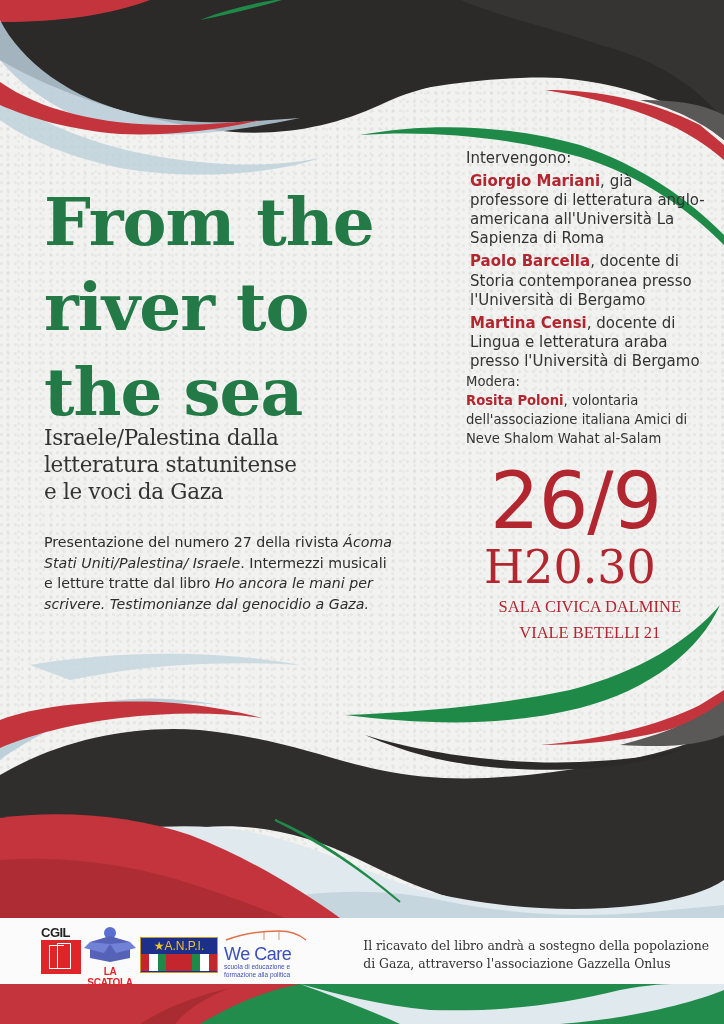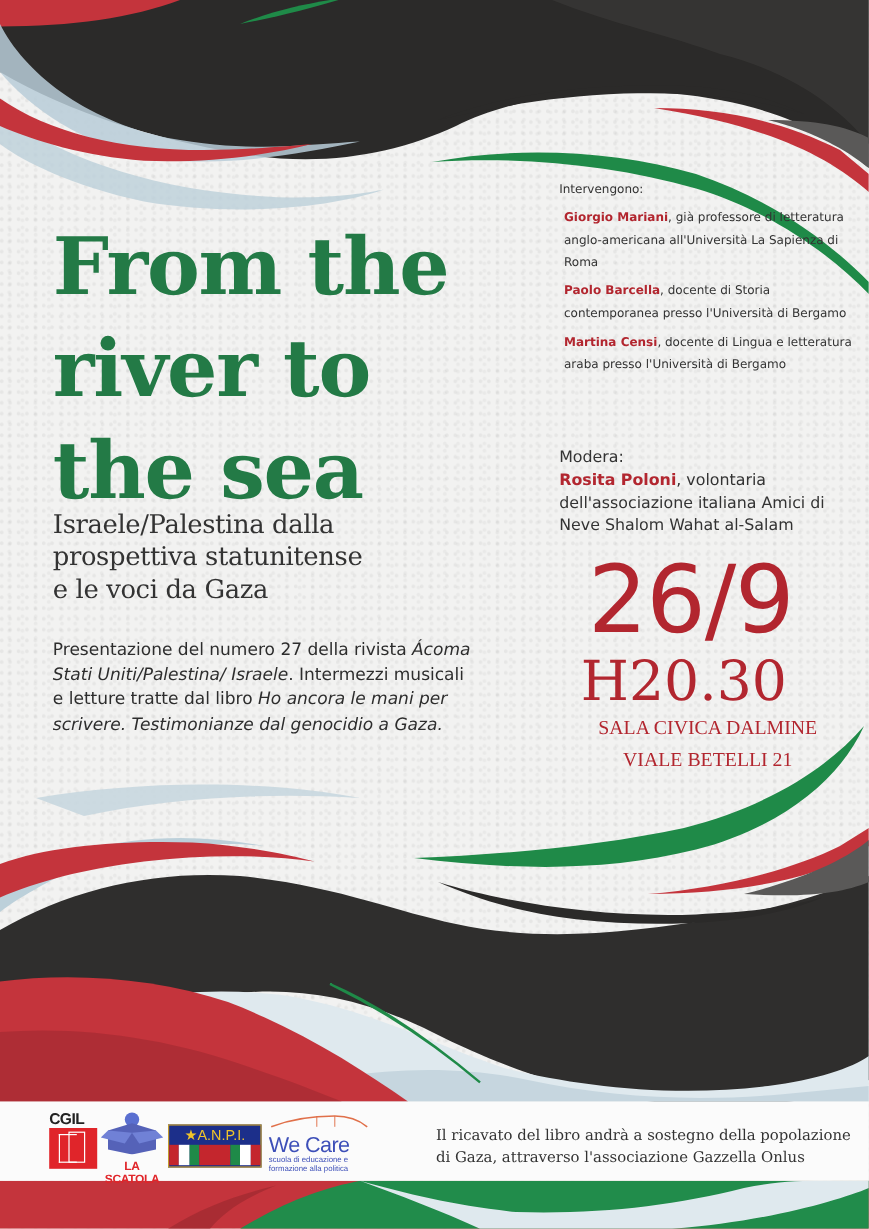--- a/index.html
+++ b/index.html
@@ -12,21 +12,21 @@
   svg.bg { position:absolute; left:0; top:0; }
   .title { position:absolute; left:44px; top:180px; margin:0; font-family:"DejaVu Serif", serif;
     font-weight:bold; font-size:66px; line-height:85px; color:#237a46; letter-spacing:-1px; }
   .title span { display:block; }
   .subtitle { position:absolute; left:44px; top:424px; font-family:"DejaVu Serif", serif;
     font-size:21.5px; line-height:27px; color:#333; letter-spacing:-0.3px; }
   .subtitle span { display:block; }
   .desc { position:absolute; left:44px; top:532px; width:350px; font-family:"DejaVu Sans", sans-serif;
     font-size:14.2px; line-height:20.6px; color:#2d2d2d; }
   .speakers { position:absolute; left:466px; top:149px; width:250px; font-family:"DejaVu Sans", sans-serif;
-    font-size:10px; line-height:19.1px; color:#333; }
+    font-size:15px; line-height:19.1px; color:#333; }
   .speakers .name { color:#b2262f; font-weight:bold; }
   .speakers .blk { margin:4px; }
   .moderator { position:absolute; left:466px; top:372px; width:250px; font-family:"DejaVu Sans", sans-serif;
     font-size:13.2px; line-height:19.1px; color:#333; }
   .moderator .name { color:#b2262f; font-weight:bold; }
   .date { position:absolute; left:490px; top:456px; font-family:"DejaVu Sans", sans-serif; font-size:78px;
     line-height:90px; color:#b2262f; letter-spacing:-1px; }
   .time { position:absolute; left:484px; top:540px; font-family:"DejaVu Serif", serif; font-size:46px;
     line-height:54px; color:#b2262f; letter-spacing:0px; }
   .venue { position:absolute; right:43px; top:594px; text-align:center; font-family:Liberation Serif, serif;
@@ -92,21 +92,21 @@
   </svg>
 
   <h1 class="title">
     <span>From the</span>
     <span>river to</span>
     <span>the sea</span>
   </h1>
 
   <div class="subtitle">
     <span>Israele/Palestina dalla</span>
-    <span>prospettiva statunitense</span>
+    <span>letteratura statunitense</span>
     <span>e le voci da Gaza</span>
   </div>
 
   <p class="desc" style="margin:0;"><span>Presentazione del numero 27 della rivista </span><em>Ácoma Stati Uniti/Palestina/ Israele</em><span>. Intermezzi musicali e letture tratte dal libro </span><em>Ho ancora le mani per scrivere. Testimonianze dal genocidio a Gaza.</em></p>
 
   <div class="speakers">
     <div>Intervengono:</div>
     <div class="blk"><span class="name">Giorgio Mariani</span><span>, già professore di letteratura anglo-americana all'Università La Sapienza di Roma</span></div>
     <div class="blk"><span class="name">Paolo Barcella</span><span>, docente di Storia contemporanea presso l'Università di Bergamo</span></div>
     <div class="blk"><span class="name">Martina Censi</span><span>, docente di Lingua e letteratura araba presso l'Università di Bergamo</span></div>

